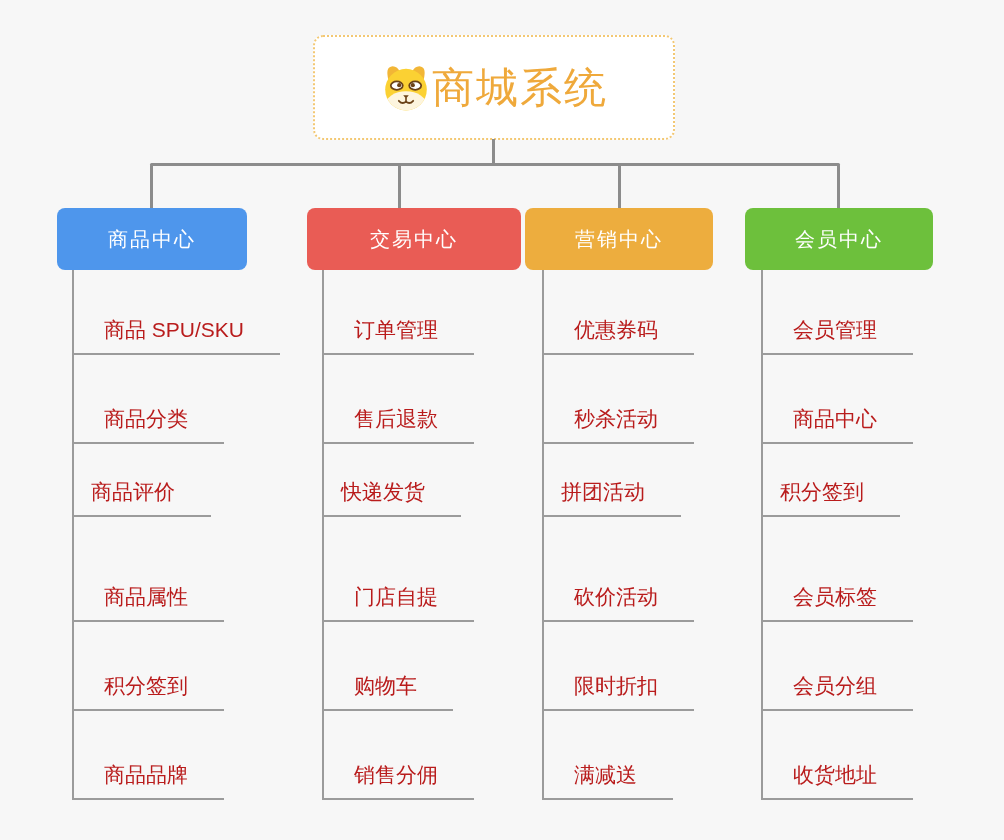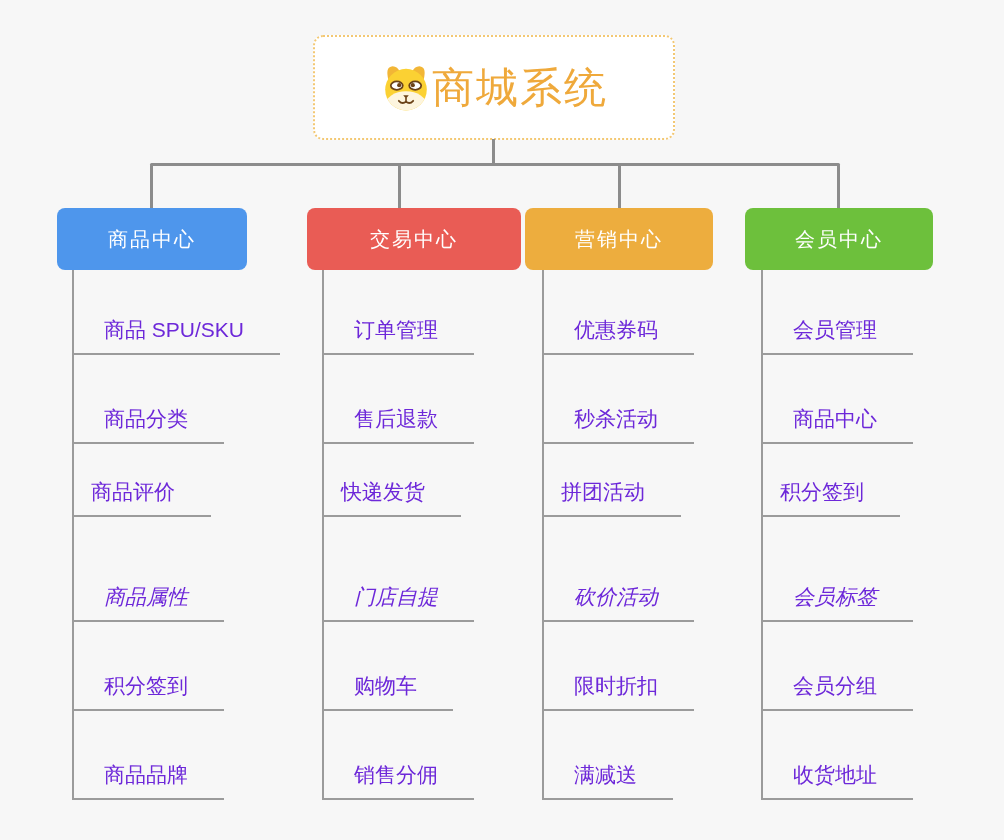--- a/index.html
+++ b/index.html
@@ -32,24 +32,24 @@
   .b2{left:525px;width:188px;} .b3{left:745px;width:188px;}
   
   .column{
     position:absolute;top:270px;height:530px;
     border-left:2px solid #9b9b9b;
   }
   .col-0{left:72px;} .col-1{left:322px;} .col-2{left:542px;} .col-3{left:761px;}
   .leaf{
     position:absolute;left:0;transform:translateY(-100%);
     white-space:nowrap;border-bottom:2px solid #9b9b9b;
-    padding:0 36px 9px 30px;font-size:21px;color:#6d28d9;
+    padding:0 36px 9px 30px;font-size:21px;color:#b91c1c;
   }
   .leaf:nth-child(1){top:85px;}  .leaf:nth-child(2){top:174px;}
-  .leaf:nth-child(3){top:247px;padding-left:17px;} .leaf:nth-child(4){top:352px;font-style:italic;}
+  .leaf:nth-child(3){top:247px;padding-left:17px;} .leaf:nth-child(4){top:352px;}
   .leaf:nth-child(5){top:441px;} .leaf:nth-child(6){top:530px;}
 </style>
 </head>
 <body>
 
 <div class="canvas">
 
   <div class="root-node" style="border-color: rgb(243, 200, 115);">
     <span class="dog-icon">
       <svg viewBox="0 0 64 60" width="52" height="48" aria-hidden="true">

